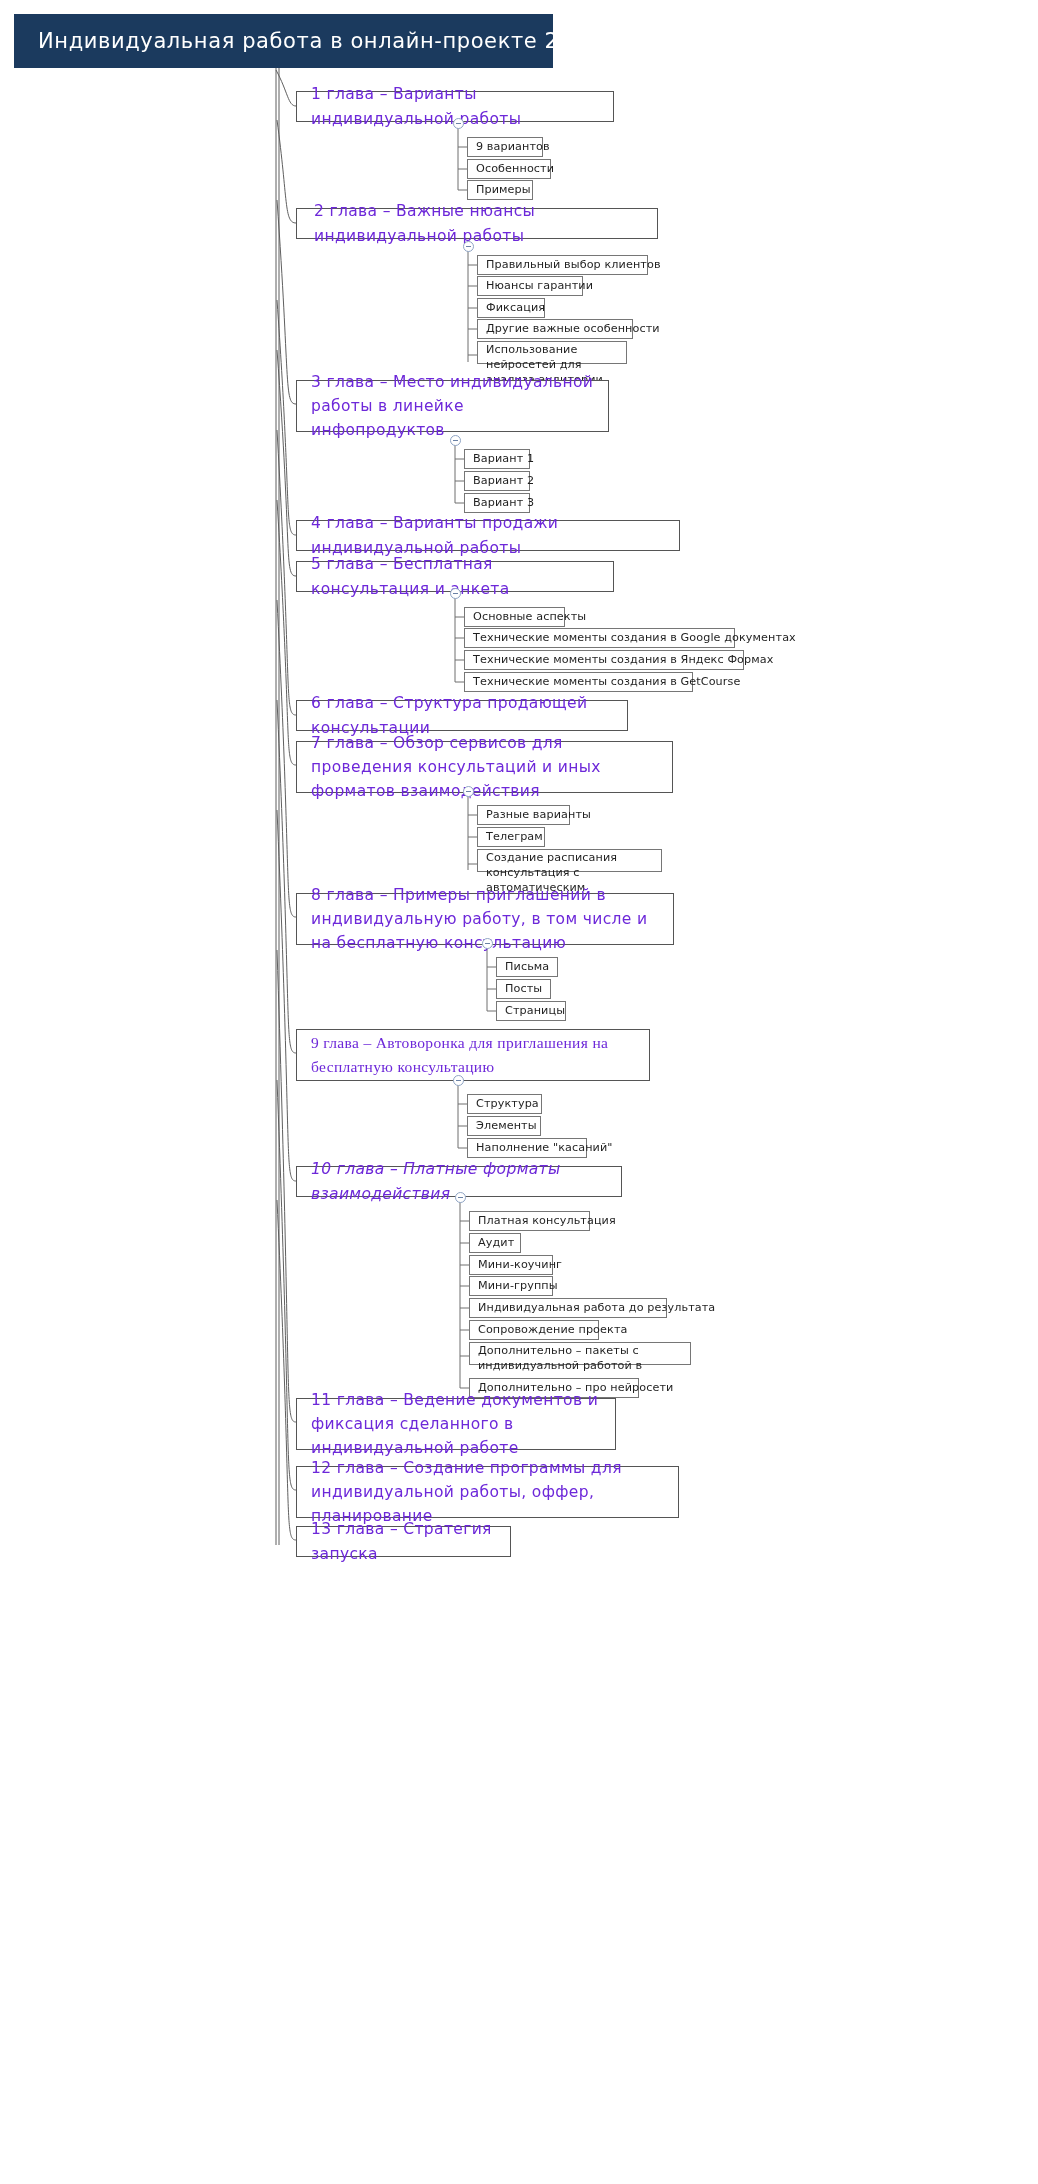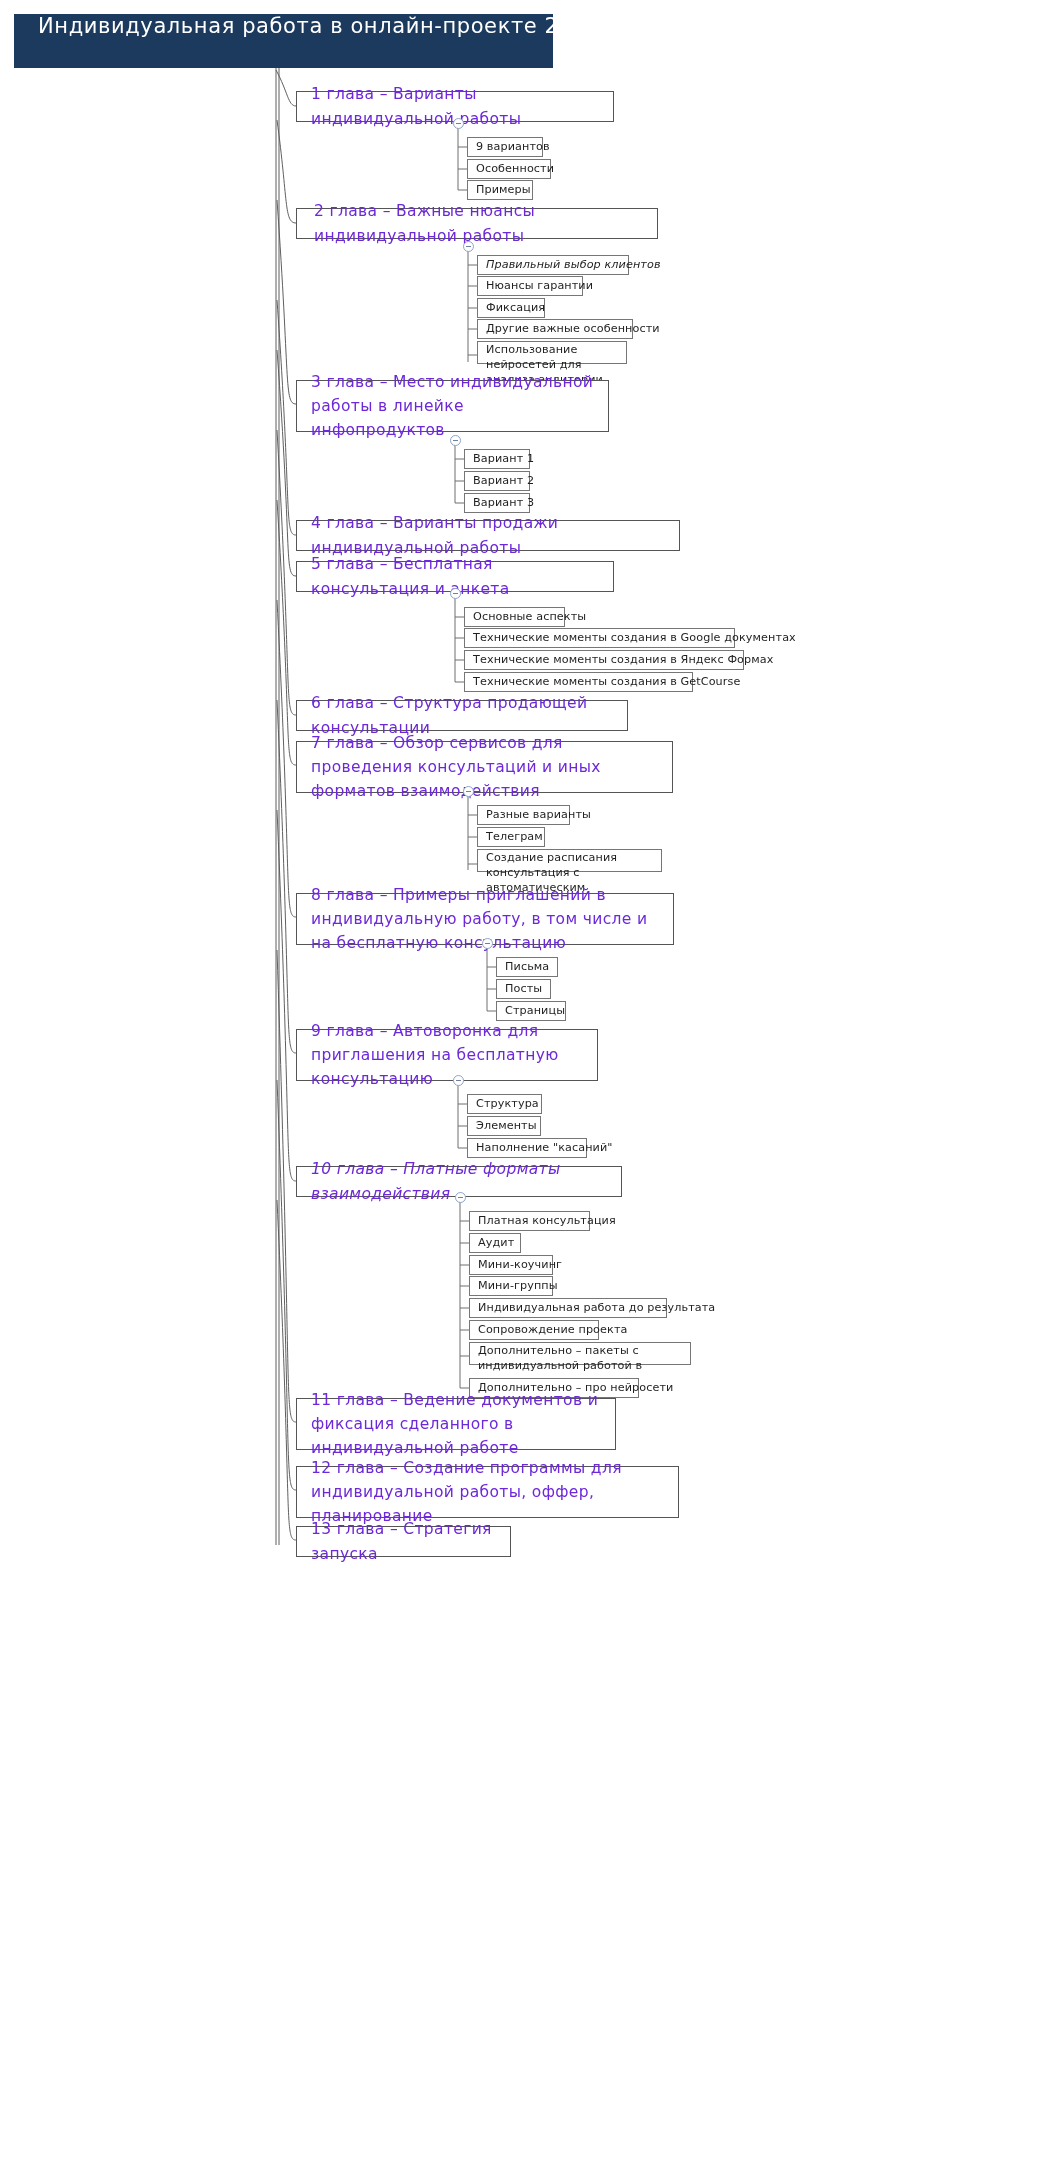--- a/index.html
+++ b/index.html
@@ -18,20 +18,21 @@
 
   
   #root-banner {
     position: absolute;
     left: 14px;
     top: 14px;
     width: 539px;
     height: 54px;
     background: #1b3A5E;
     display: flex;
+    align-items: center;
   }
   #root-banner .root-title {
     color: #ffffff;
     font-size: 21px;
     letter-spacing: 0.6px;
     padding-left: 24px;
     white-space: nowrap;
     font-weight: 400;
   }
 
@@ -218,21 +219,21 @@
 </div>
 <div class="node lvl2" style="left:467px; top:180px; width:66px;">
   <span class="label">Примеры</span>
 </div>
 
 <div class="node lvl1 one-line" style="left:296px; top:208px; width:362px;padding-left:17px;">
   <span class="label">2 глава – Важные нюансы индивидуальной работы</span>
 </div>
 <div class="toggle" style="left:463px; top:241px;"></div>
 
-<div class="node lvl2" style="left:477px; top:255px; width:152px;font-style:italic;">
+<div class="node lvl2" style="left:477px; top:255px; width:171px;">
   <span class="label">Правильный выбор клиентов</span>
 </div>
 <div class="node lvl2" style="left:477px; top:276px; width:106px;">
   <span class="label">Нюансы гарантии</span>
 </div>
 <div class="node lvl2" style="left:477px; top:298px; width:68px;">
   <span class="label">Фиксация</span>
 </div>
 <div class="node lvl2" style="left:477px; top:319px; width:156px;">
   <span class="label">Другие важные особенности</span>
@@ -305,21 +306,21 @@
 <div class="node lvl2" style="left:496px; top:957px; width:62px;">
   <span class="label">Письма</span>
 </div>
 <div class="node lvl2" style="left:496px; top:979px; width:55px;">
   <span class="label">Посты</span>
 </div>
 <div class="node lvl2" style="left:496px; top:1001px; width:70px;">
   <span class="label">Страницы</span>
 </div>
 
-<div class="node lvl1 two-line" style="left:296px; top:1029px; width:302px;">
+<div class="node lvl1 two-line" style="left:296px; top:1029px; width:354px;font-family:Liberation Serif, serif;">
   <span class="label">9 глава – Автоворонка для приглашения на бесплатную консультацию</span>
 </div>
 <div class="toggle" style="left:453px; top:1075px;"></div>
 
 <div class="node lvl2" style="left:467px; top:1094px; width:75px;">
   <span class="label">Структура</span>
 </div>
 <div class="node lvl2" style="left:467px; top:1116px; width:74px;">
   <span class="label">Элементы</span>
 </div>

